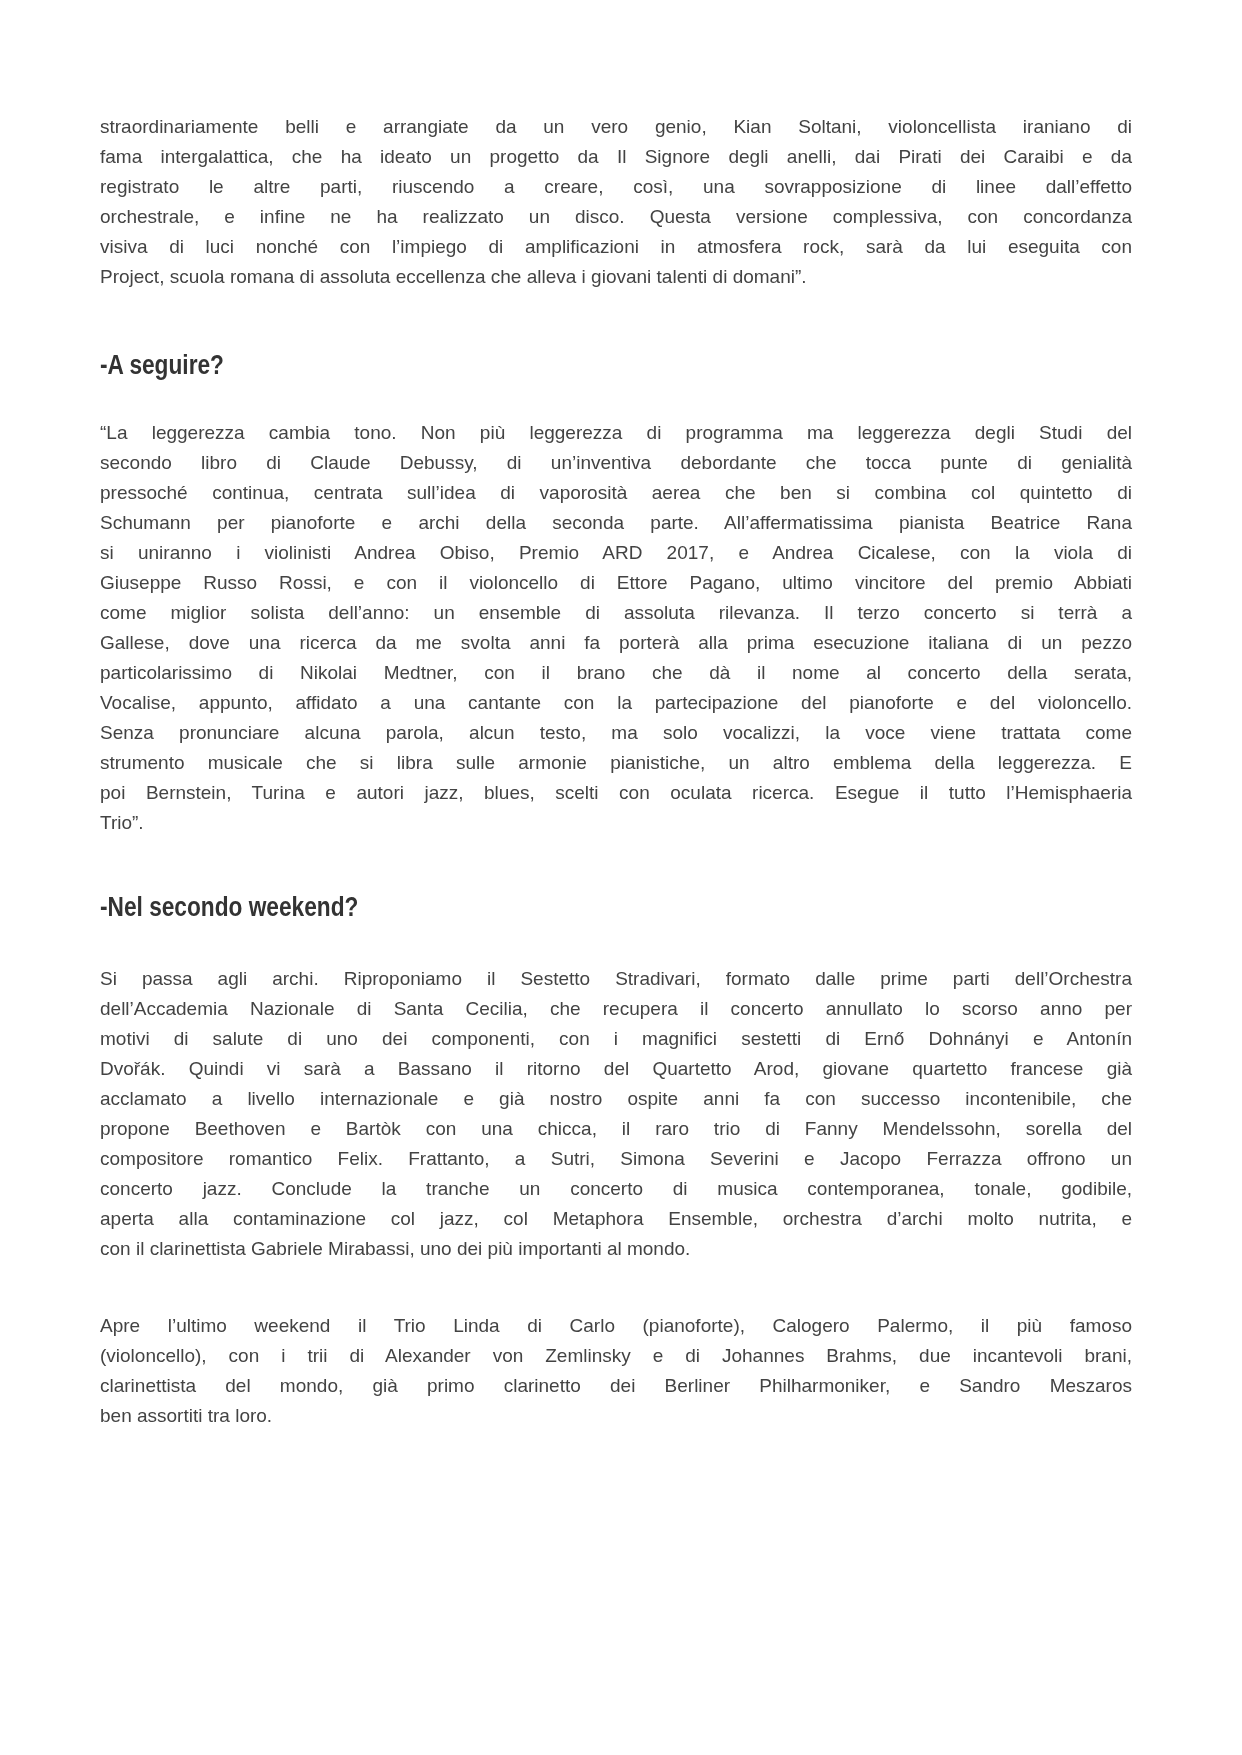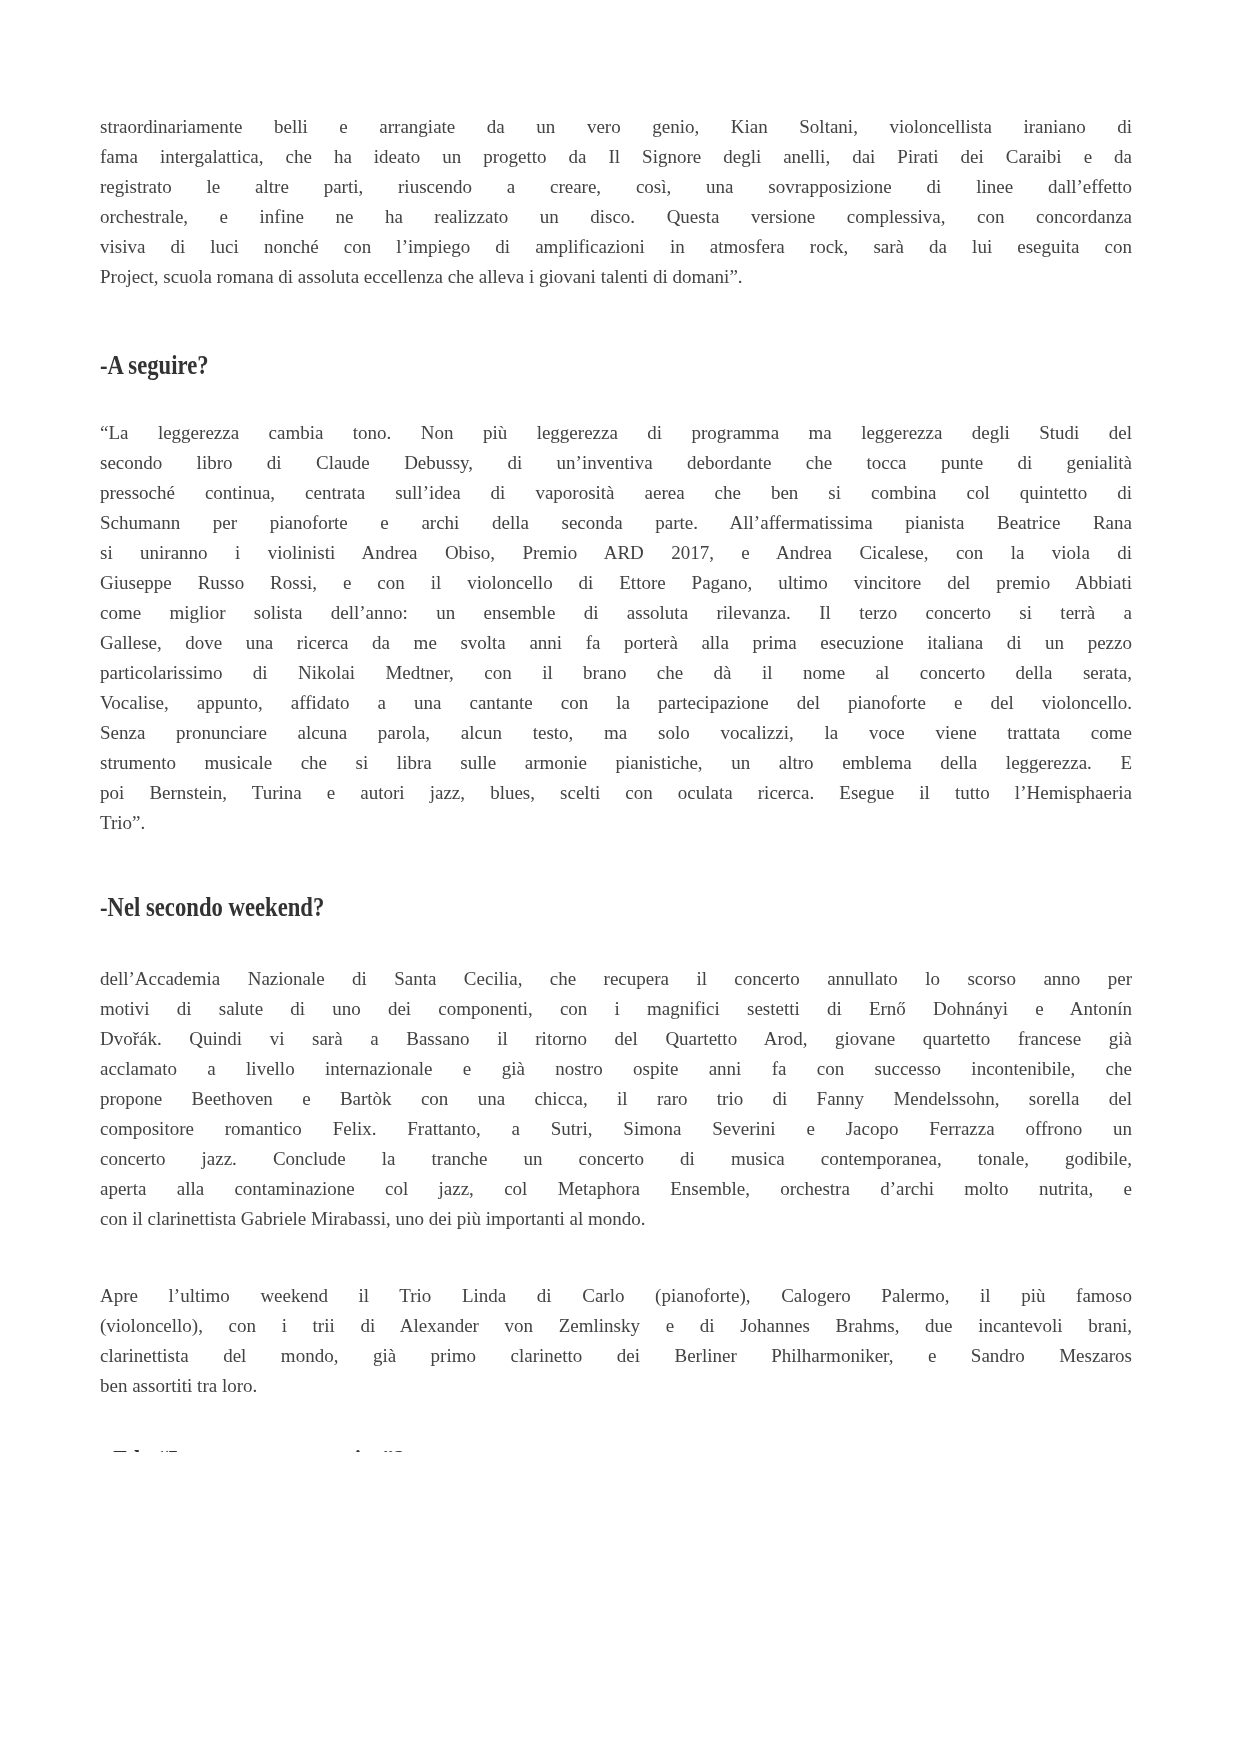--- a/index.html
+++ b/index.html
@@ -1,21 +1,21 @@
 <!DOCTYPE html>
 <html lang="it"><head>
 <meta charset="utf-8">
 <style>
   html,body{margin:0;padding:0;background:#ffffff;}
   .page{
     position:relative;
     width:1242px;
     height:1452px;
     background:#ffffff;
-    font-family:Liberation Serif, serif;
+    font-family:Liberation Sans, sans-serif;
     overflow:hidden;
   }
   .text-column{
     position:absolute;
     left:100px;
     top:112px;
     width:1032px;
     font-size:19px;
     line-height:30px;
     color:#434343;
@@ -71,20 +71,21 @@
         <div class="line">Gallese, dove una ricerca da me svolta anni fa porterà alla prima esecuzione italiana di un pezzo</div>
         <div class="line">particolarissimo di Nikolai Medtner, con il brano che dà il nome al concerto della serata,</div>
         <div class="line">Vocalise, appunto, affidato a una cantante con la partecipazione del pianoforte e del violoncello.</div>
         <div class="line">Senza pronunciare alcuna parola, alcun testo, ma solo vocalizzi, la voce viene trattata come</div>
         <div class="line">strumento musicale che si libra sulle armonie pianistiche, un altro emblema della leggerezza. E</div>
         <div class="line">poi Bernstein, Turina e autori jazz, blues, scelti con oculata ricerca. Esegue il tutto l’Hemisphaeria</div>
         <div class="line last">Trio”.</div>
       </div>
       <div class="heading" style="margin-top: 54px;">-Nel secondo weekend?</div>
       <div class="paragraph" style="margin-top: 42px;">
+        <div class="line">Si passa agli archi. Riproponiamo il Sestetto Stradivari, formato dalle prime parti dell’Orchestra</div>
         <div class="line">dell’Accademia Nazionale di Santa Cecilia, che recupera il concerto annullato lo scorso anno per</div>
         <div class="line">motivi di salute di uno dei componenti, con i magnifici sestetti di Ernő Dohnányi e Antonín</div>
         <div class="line">Dvořák. Quindi vi sarà a Bassano il ritorno del Quartetto Arod, giovane quartetto francese già</div>
         <div class="line">acclamato a livello internazionale e già nostro ospite anni fa con successo incontenibile, che</div>
         <div class="line">propone Beethoven e Bartòk con una chicca, il raro trio di Fanny Mendelssohn, sorella del</div>
         <div class="line">compositore romantico Felix. Frattanto, a Sutri, Simona Severini e Jacopo Ferrazza offrono un</div>
         <div class="line">concerto jazz. Conclude la tranche un concerto di musica contemporanea, tonale, godibile,</div>
         <div class="line">aperta alla contaminazione col jazz, col Metaphora Ensemble, orchestra d’archi molto nutrita, e</div>
         <div class="line last">con il clarinettista Gabriele Mirabassi, uno dei più importanti al mondo.</div>
       </div>

